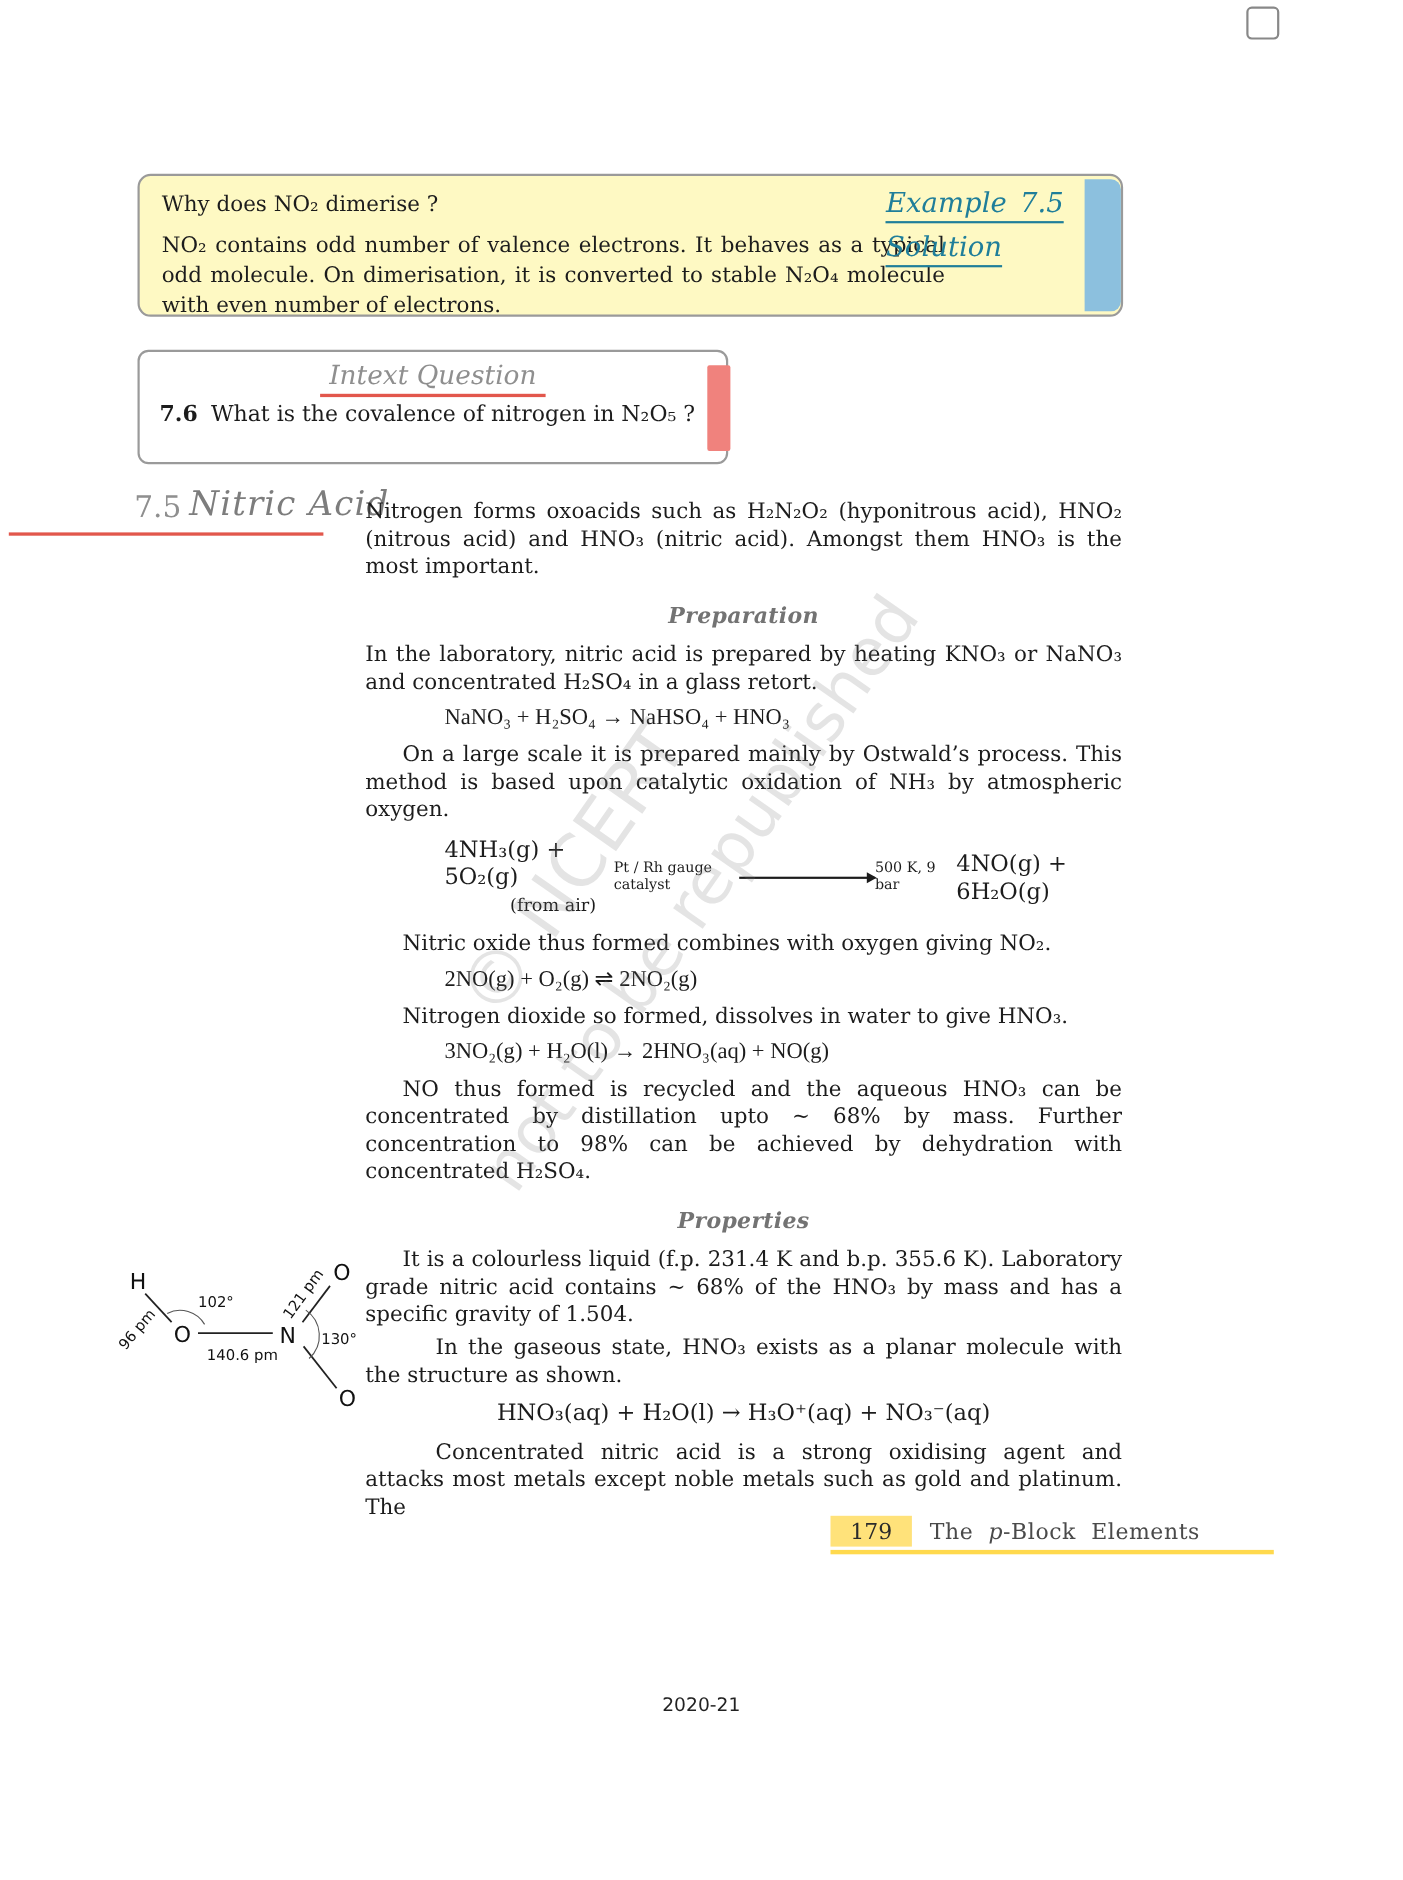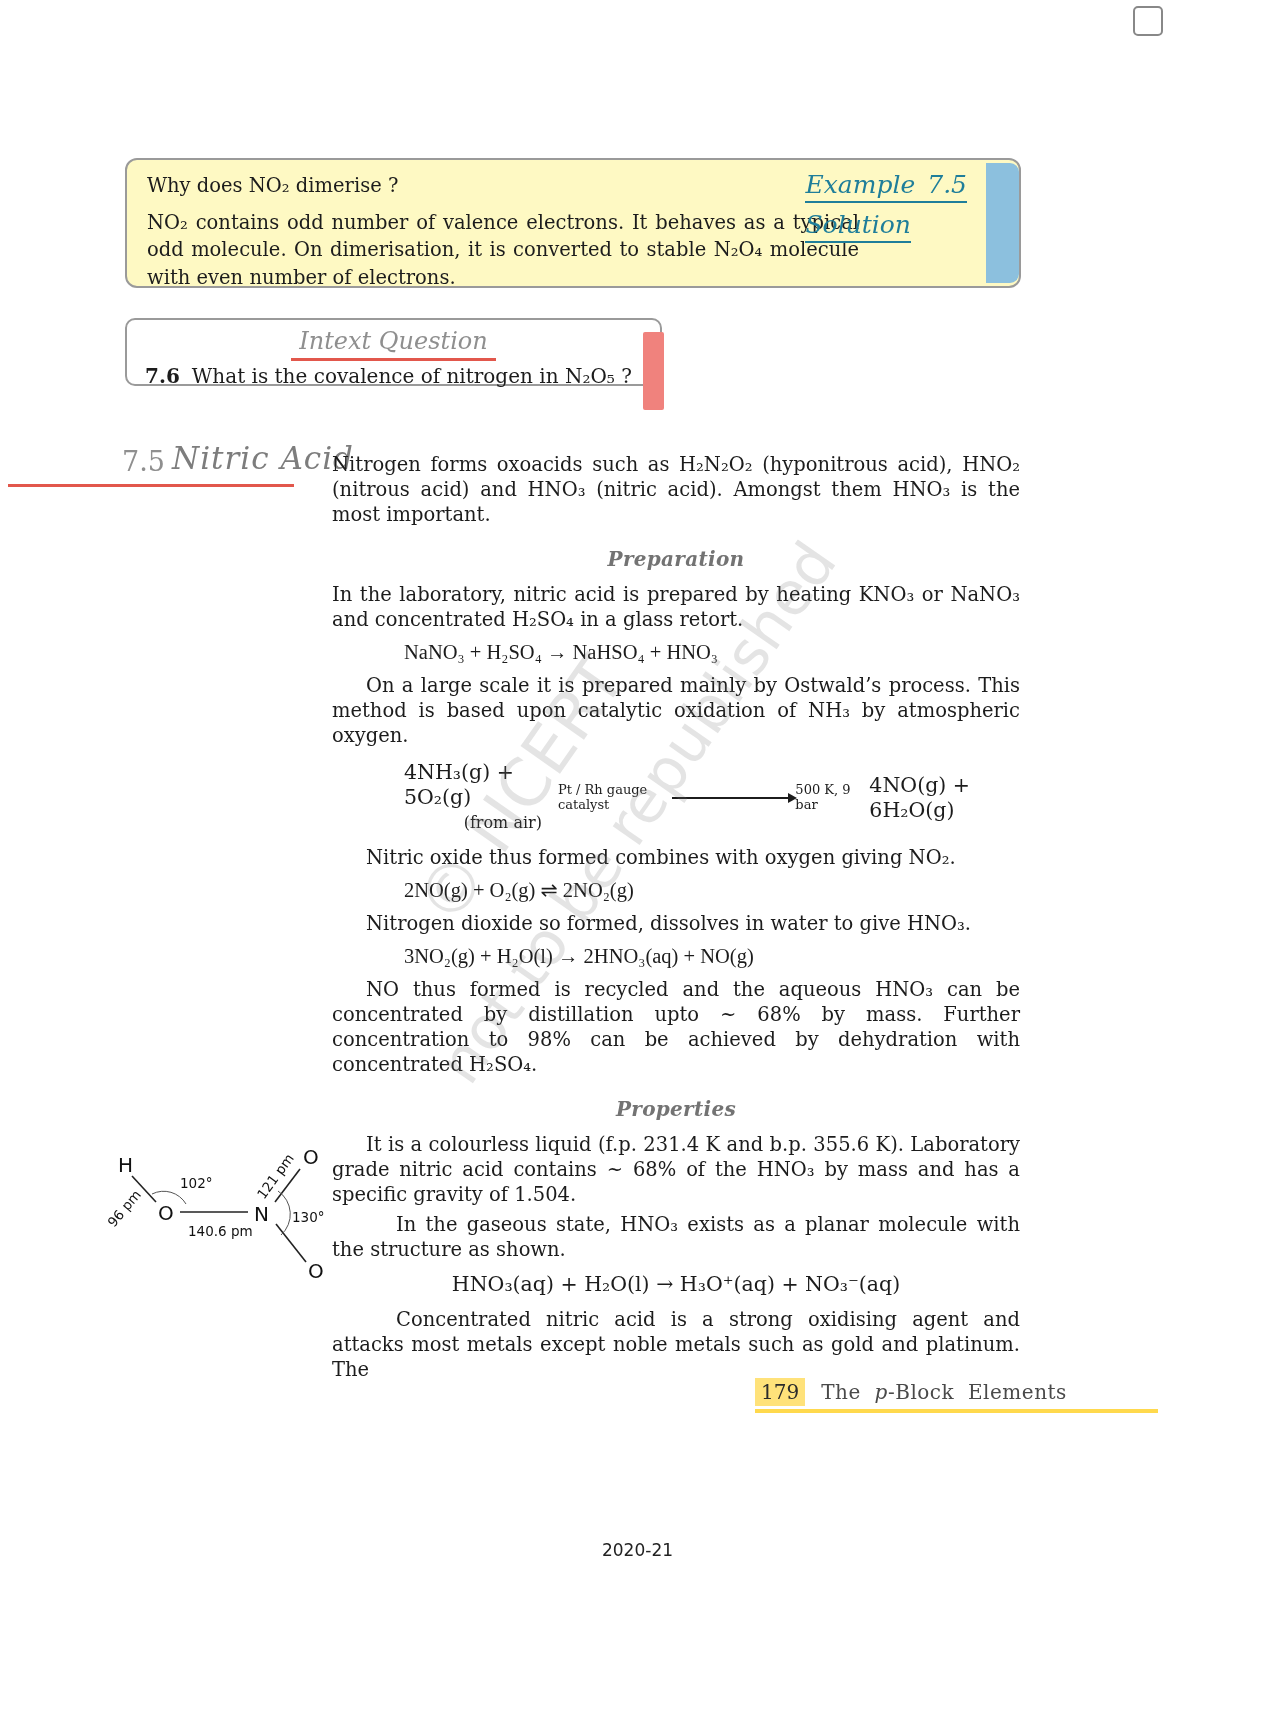--- a/index.html
+++ b/index.html
@@ -21,21 +21,21 @@
     font-size:19.5px; line-height:1.42; }
   .example-q { margin:0 0 9px 0; }
   .example-a { margin:0; text-align:justify; }
   .example-labels { position:absolute; right:52px; top:10px; text-align:left; }
   .script-label { font-style:italic; font-size:25px; color:#1f7e9a; }
   .underline-teal { display:inline-block; border-bottom:2px solid #1f7e9a; padding-bottom:2px; }
   .solution-row { margin-top:7px;text-decoration:underline; }
   .lbl-gap { display:inline-block; width:12px; }
 
   
-  .intext-box { position:absolute; left:125px; top:318px; width:537px; height:68px;
+  .intext-box { position:absolute; left:125px; top:318px; width:537px; height:104px;
     border:2px solid #9a9a9a; border-radius:10px; box-sizing:border-box; background:#fff; }
   .intext-accent { position:absolute; right:-4px; top:12px; width:21px; height:78px;
     background:#f0827d; border-radius:2px; }
   .intext-title-row { text-align:center; margin-top:7px; }
   .intext-title { font-style:italic; font-size:24px; color:#8f8f8f;
     border-bottom:3px solid #e2574c; padding:0 8px 3px; }
   .intext-q { margin:9px 0 0 18px; font-size:20px; }
   .intext-qnum { font-weight:bold; margin-right:12px; }
 
   
@@ -68,21 +68,21 @@
   .arrow-line { position:relative; width:158px; height:2px; background:#1c1c1c; margin:3px 0; }
   .arrow-line::after { content:""; position:absolute; right:-2px; top:-4px;
     border-left:9px solid #1c1c1c; border-top:5px solid transparent; border-bottom:5px solid transparent; }
 
   
   .mol { position:absolute; left:100px; top:1140px; }
 
   
   .footer { position:absolute; left:755px; top:1378px; display:flex; align-items:baseline;
     gap:16px; font-size:20px; color:#4a4a4a; }
-  .footer-page { background:#ffe27a; padding:2px 6px; color:#2b2b2b; }
+  .footer-page { background:#ffe27a; padding:2px 18px; color:#2b2b2b; }
   .footer-title { word-spacing:7px; letter-spacing:0.5px; }
   .footer-rule { position:absolute; left:755px; top:1409px; width:403px; height:4px; background:#ffd94d; }
 
   .year { position:absolute; left:0; top:1540px; width:100%; text-align:center;
     font-size:17px; font-family:"DejaVu Sans","Liberation Sans",sans-serif; color:#222; }
 
   
   .watermark { position:absolute; left:270px; top:690px; transform:rotate(-55deg);
     color:rgba(120,120,120,0.20); font-family:"DejaVu Sans","Liberation Sans",sans-serif;
     font-weight:500; white-space:nowrap; pointer-events:none; }

